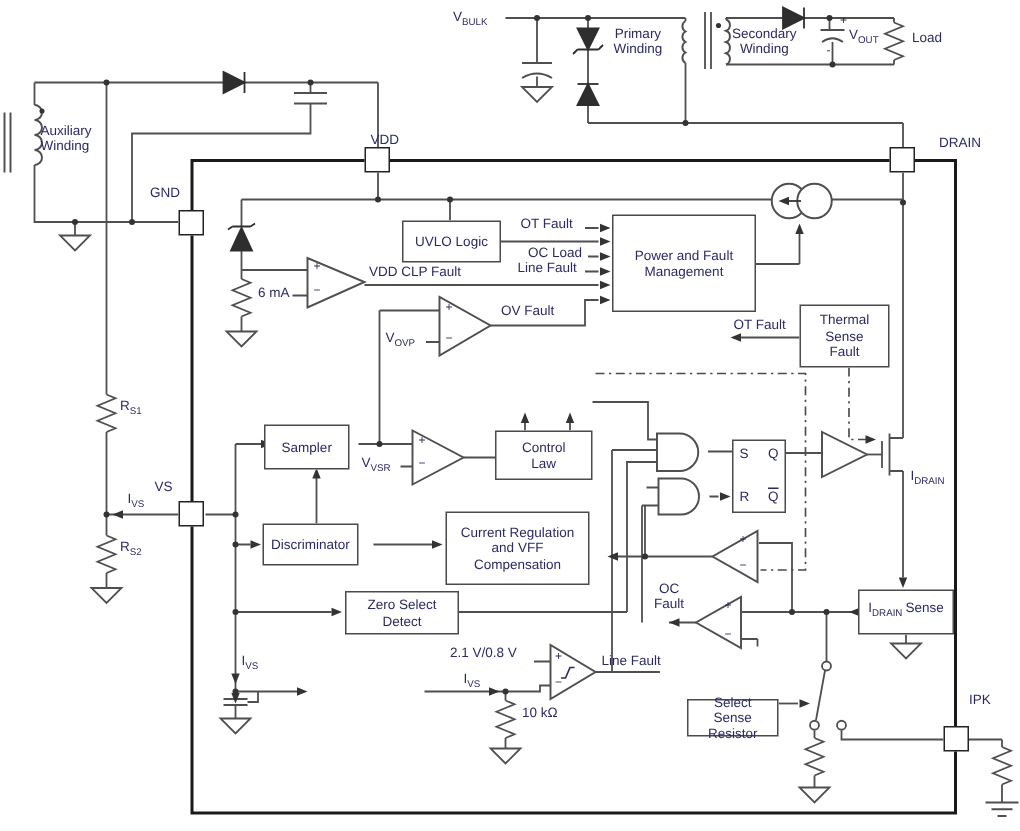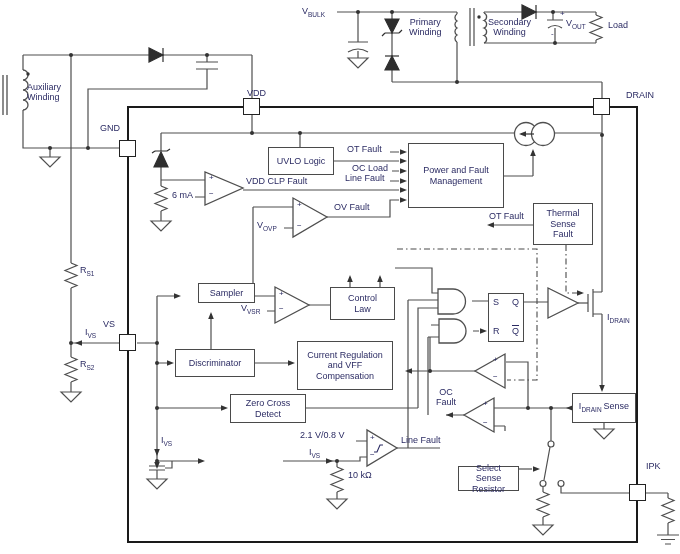--- a/index.html
+++ b/index.html
@@ -268,33 +268,33 @@
 </div>
 <div class="box" style="left:533px;top:203px;width:60px;height:42px">
   <div>Thermal</div>
   <div>Sense</div>
   <div>Fault</div>
 </div>
 <div class="box" style="left:330px;top:287px;width:65px;height:33px">
   <div>Control</div>
   <div>Law</div>
 </div>
-<div class="box" style="left:198px;top:283px;width:57px;height:20px">
+<div class="box" style="left:176px;top:283px;width:57px;height:30px">
   <div>Sampler</div>
 </div>
-<div class="box" style="left:175px;top:349px;width:80px;height:28px">
+<div class="box" style="left:175px;top:349px;width:64px;height:28px">
   <div>Discriminator</div>
 </div>
 <div class="box" style="left:297px;top:341px;width:96px;height:49px">
   <div>Current Regulation</div>
   <div>and VFF</div>
   <div>Compensation</div>
 </div>
 <div class="box" style="left:230px;top:394px;width:76px;height:29px">
-  <div>Zero Cross</div>
+  <div>Zero Select</div>
   <div>Detect</div>
 </div>
 <div class="box" style="left:458px;top:466px;width:61px;height:25px">
   <div>Select</div>
   <div>Sense</div>
   <div>Resistor</div>
 </div>
 <div class="box" style="left:572px;top:393px;width:64px;height:30px">
   <div><span>I</span><sub>DRAIN</sub><span style="margin-left:2px">Sense</span></div>
 </div>

